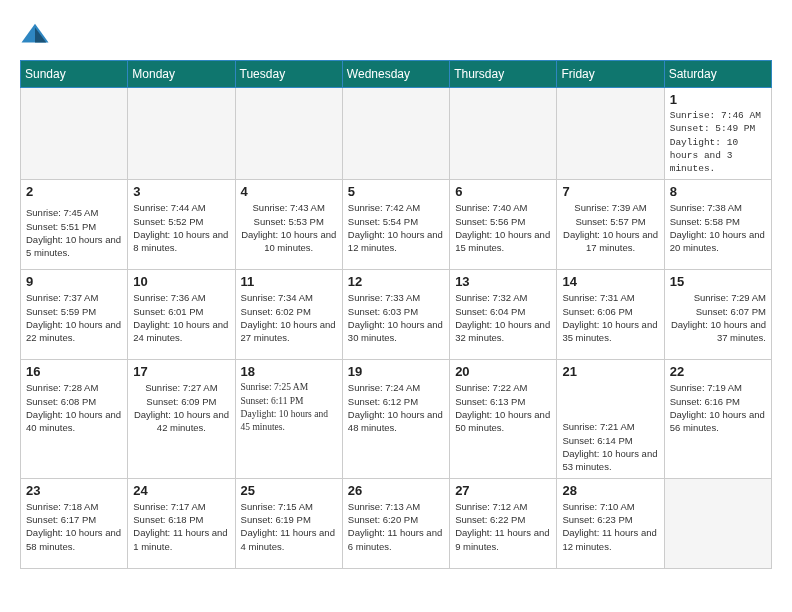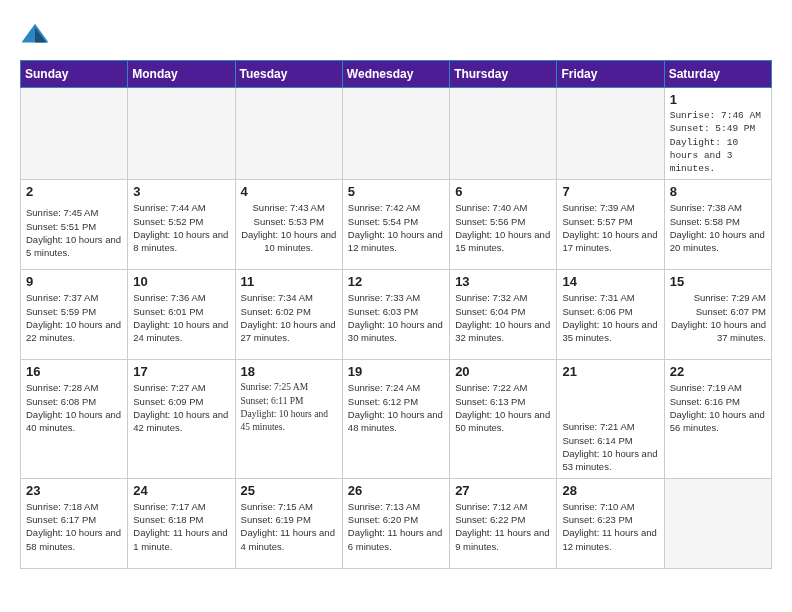--- a/index.html
+++ b/index.html
@@ -45,24 +45,24 @@
     .location {
       font-size: 14px;
       color: #555;
     }
     table {
       width: 100%;
       border-collapse: collapse;
       table-layout: fixed;
     }
     thead th {
-      background-color: #4c1d95;
+      background-color: #0f766e;
       color: #fff;
       font-size: 12px;
-      font-weight: bold;
+      font-weight: normal;
       padding: 6px 4px;
       text-align: left;
       border: 1px solid #2e86c1;
     }
     td {
       border: 1px solid #ccc;
       vertical-align: top;
       padding: 4px 5px;
       font-size: 10px;
       color: #333;
@@ -157,21 +157,21 @@
 Daylight: 10 hours and 12 minutes.</div>
         </td>
         <td>
           <div class="day-num">6</div>
           <div class="day-info" style="white-space: pre-line;">Sunrise: 7:40 AM
 Sunset: 5:56 PM
 Daylight: 10 hours and 15 minutes.</div>
         </td>
         <td>
           <div class="day-num">7</div>
-          <div class="day-info" style="white-space: pre-line;">Sunrise: 7:39 AM
+          <div class="day-info" style="white-space: pre-line; text-align: center;">Sunrise: 7:39 AM
 Sunset: 5:57 PM
 Daylight: 10 hours and 17 minutes.</div>
         </td>
         <td>
           <div class="day-num">8</div>
           <div class="day-info" style="white-space: pre-line;">Sunrise: 7:38 AM
 Sunset: 5:58 PM
 Daylight: 10 hours and 20 minutes.</div>
         </td>
       </tr>
@@ -221,21 +221,21 @@
       </tr>
       <tr>
         <td>
           <div class="day-num">16</div>
           <div class="day-info" style="white-space: pre-line;">Sunrise: 7:28 AM
 Sunset: 6:08 PM
 Daylight: 10 hours and 40 minutes.</div>
         </td>
         <td>
           <div class="day-num">17</div>
-          <div class="day-info" style="white-space: pre-line;">Sunrise: 7:27 AM
+          <div class="day-info" style="white-space: pre-line; text-align: center;">Sunrise: 7:27 AM
 Sunset: 6:09 PM
 Daylight: 10 hours and 42 minutes.</div>
         </td>
         <td>
           <div class="day-num">18</div>
           <div class="day-info" style="white-space: pre-line; font-family: Liberation Serif, serif;">Sunrise: 7:25 AM
 Sunset: 6:11 PM
 Daylight: 10 hours and 45 minutes.</div>
         </td>
         <td>

